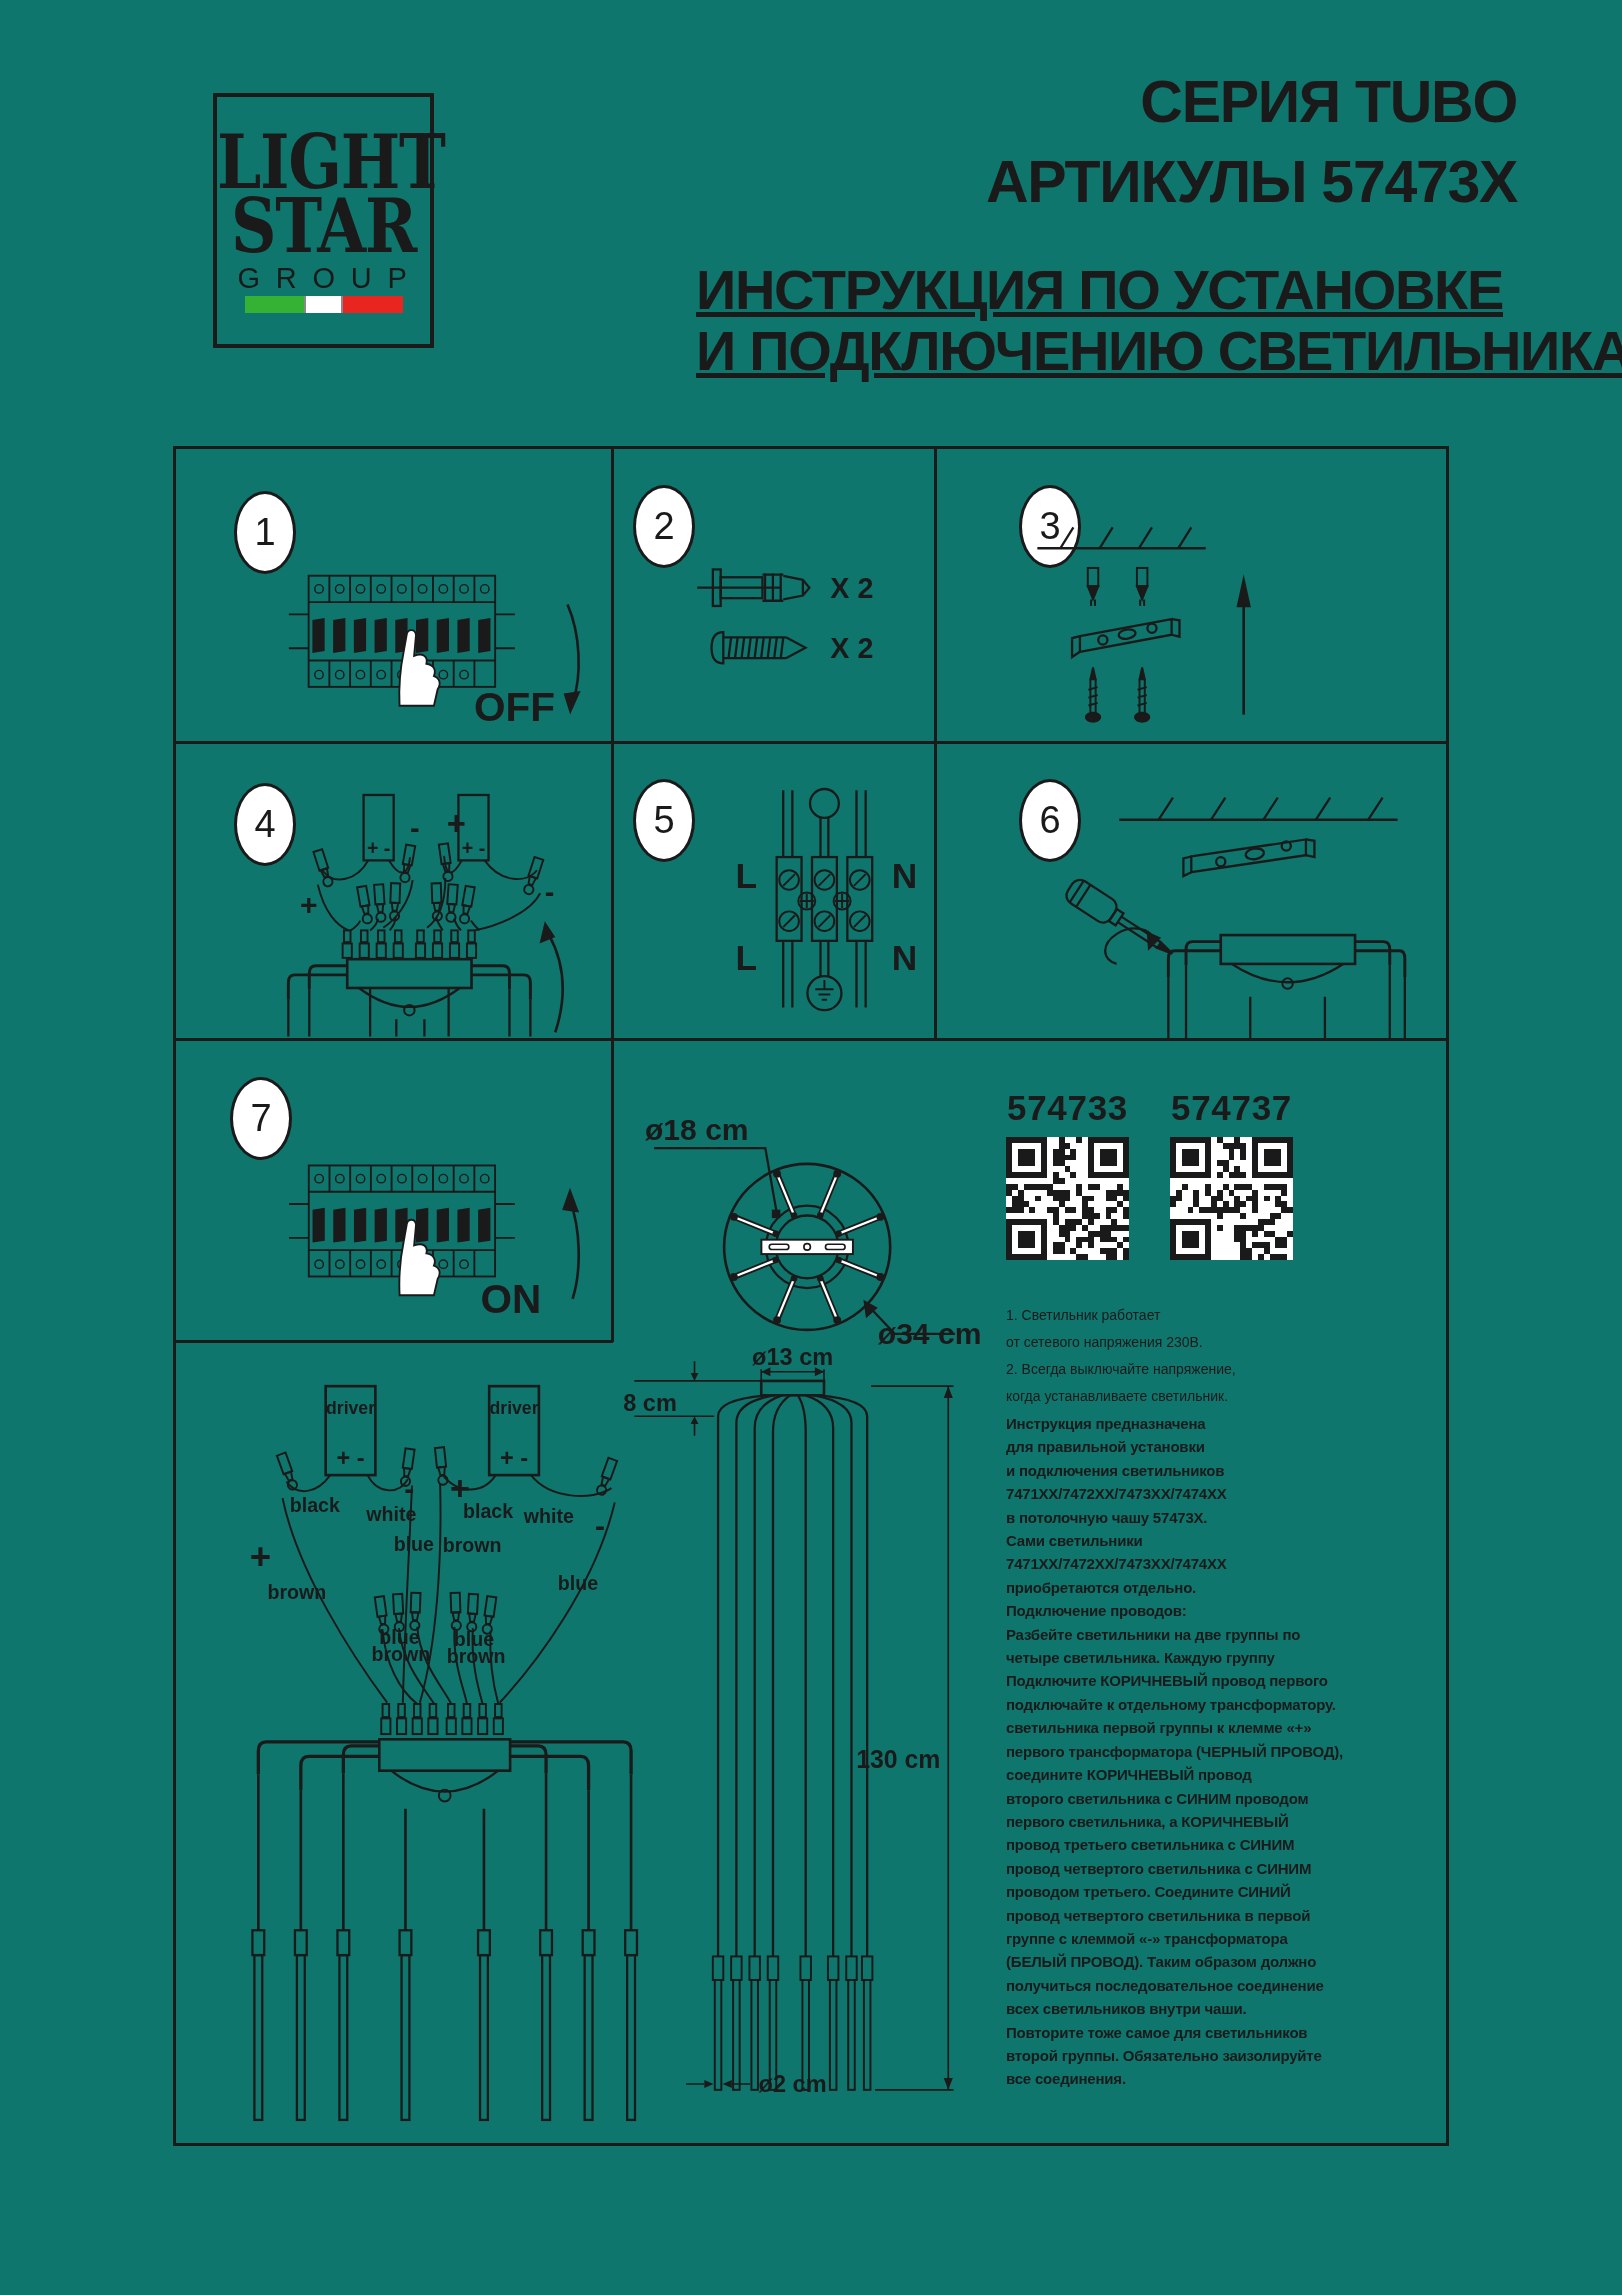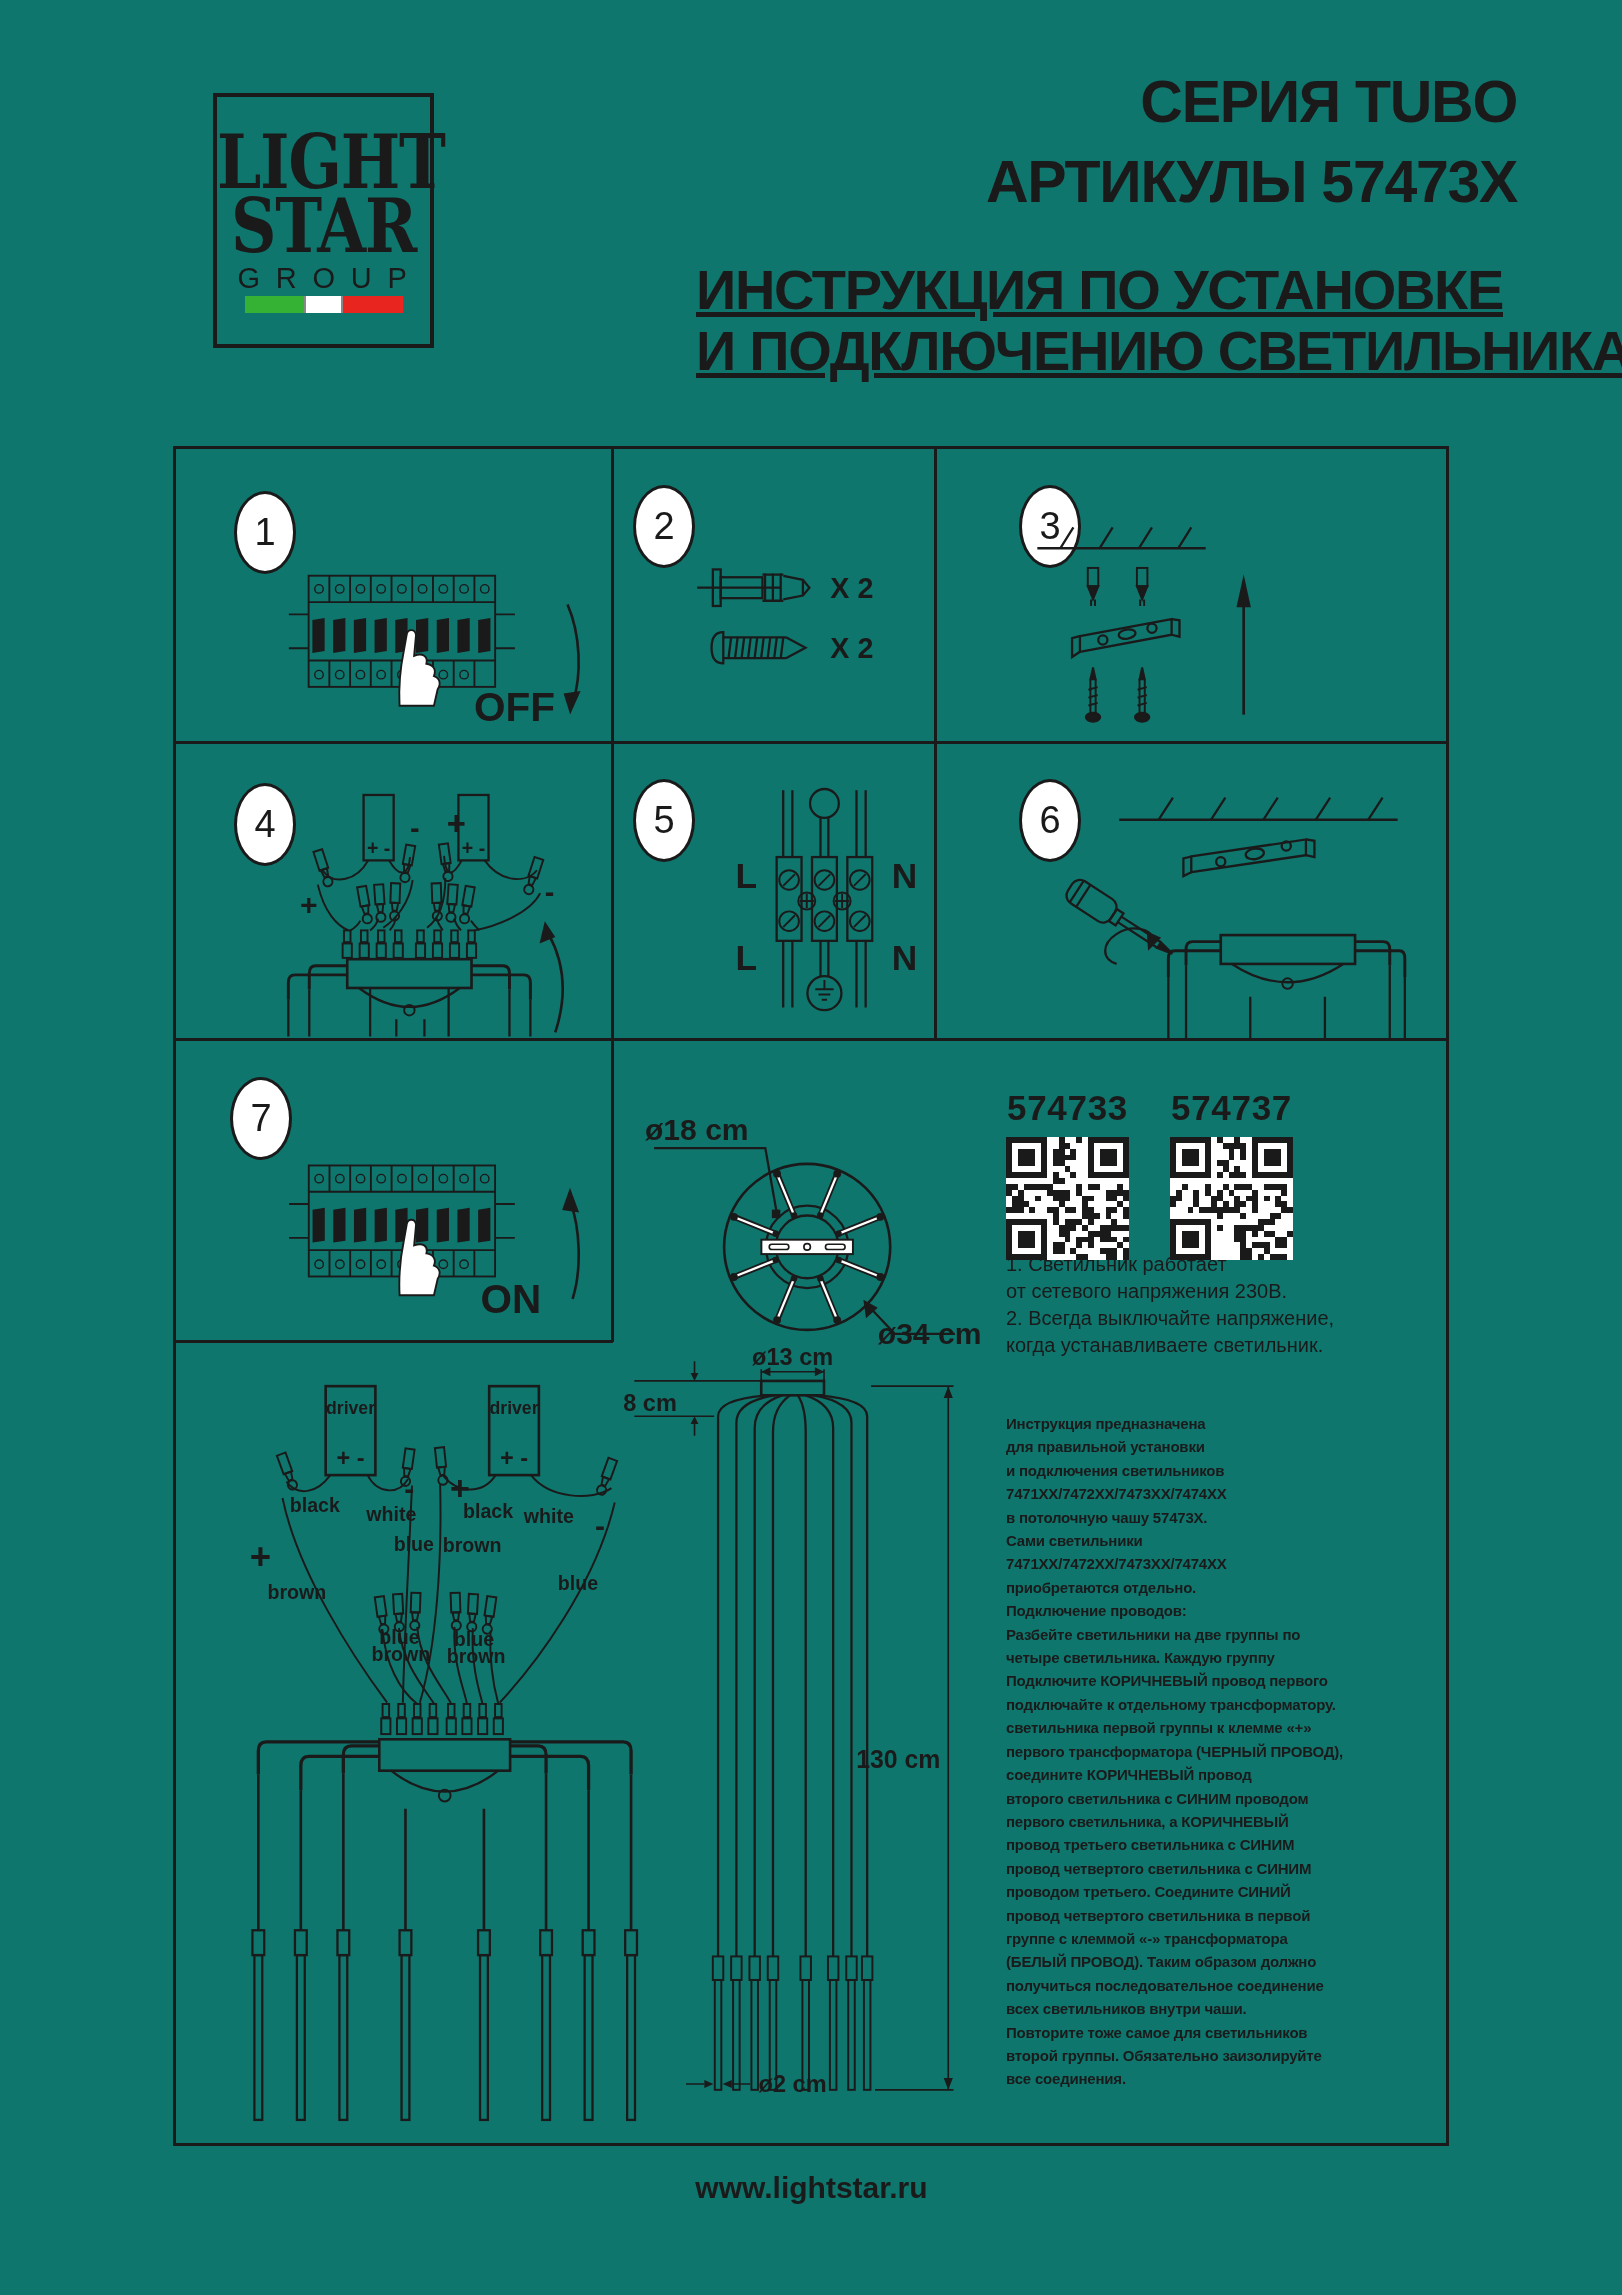--- a/index.html
+++ b/index.html
@@ -14,21 +14,21 @@
   .logo-group{position:absolute;left:0;width:100%;text-align:center;font-size:29px;letter-spacing:15.7px;padding-left:13px;box-sizing:border-box;}
   #flag{position:absolute;left:50%;transform:translateX(-50%);top:199px;width:158px;height:17px;display:flex;}
   #flag .seg{height:100%;}
   
   .h-right{position:absolute;right:106px;text-align:right;font-weight:bold;font-size:59px;line-height:1;letter-spacing:-1.3px;white-space:nowrap;}
   .h-left{position:absolute;left:696px;text-align:left;font-weight:bold;font-size:56px;line-height:1;letter-spacing:-1.3px;white-space:nowrap;text-decoration:underline;}
   
   .badge{position:absolute;width:56px;height:77px;border:3.3px solid #1a1a1a;border-radius:50%;
          display:flex;align-items:center;justify-content:center;font-size:38px;background:#fff;}
   
-  #notes{position:absolute;left:1006px;top:1251px;width:419px;font-size:20px;line-height:27px;font-weight:normal;}
+  #notes{position:absolute;left:1006px;top:1302px;width:419px;font-size:14px;line-height:27px;font-weight:normal;}
   #instruction{position:absolute;left:1006px;top:1412px;width:422px;font-size:15px;line-height:23.4px;font-weight:bold;letter-spacing:-0.2px;}
   #footer-url{position:absolute;left:0;width:100%;top:2171px;text-align:center;font-size:30px;font-weight:bold;}
   .qr{position:absolute;width:123px;height:123px;}
   .qr svg{width:100%;height:100%;}
   .article{position:absolute;width:123px;text-align:center;font-size:35px;font-weight:bold;letter-spacing:0.7px;}
   svg{overflow:visible;}
   .dt{font-family:"Liberation Sans",sans-serif;font-weight:bold;fill:#1a1a1a;}
 </style>
 </head>
 <body>
@@ -936,16 +936,15 @@
       <text class="dt" x="1158" y="650" font-size="38" text-anchor="end">130 cm</text>
 
       <g stroke="#1a1a1a" stroke-width="2.5" fill="none">
         <path d="M769,1133 H797 M867,1133 H839"></path>
       </g>
       <path d="M797,1127 L797,1139 L811,1133 Z M839,1127 L839,1139 L825,1133 Z" fill="#1a1a1a"></path>
       <text class="dt" x="880" y="1146" font-size="36">ø2 cm</text>
     </g>
   </svg>
 
-  <div id="footer-url">www.lightstar.ru</div>
 
 </div>
 
 
 </body></html>

